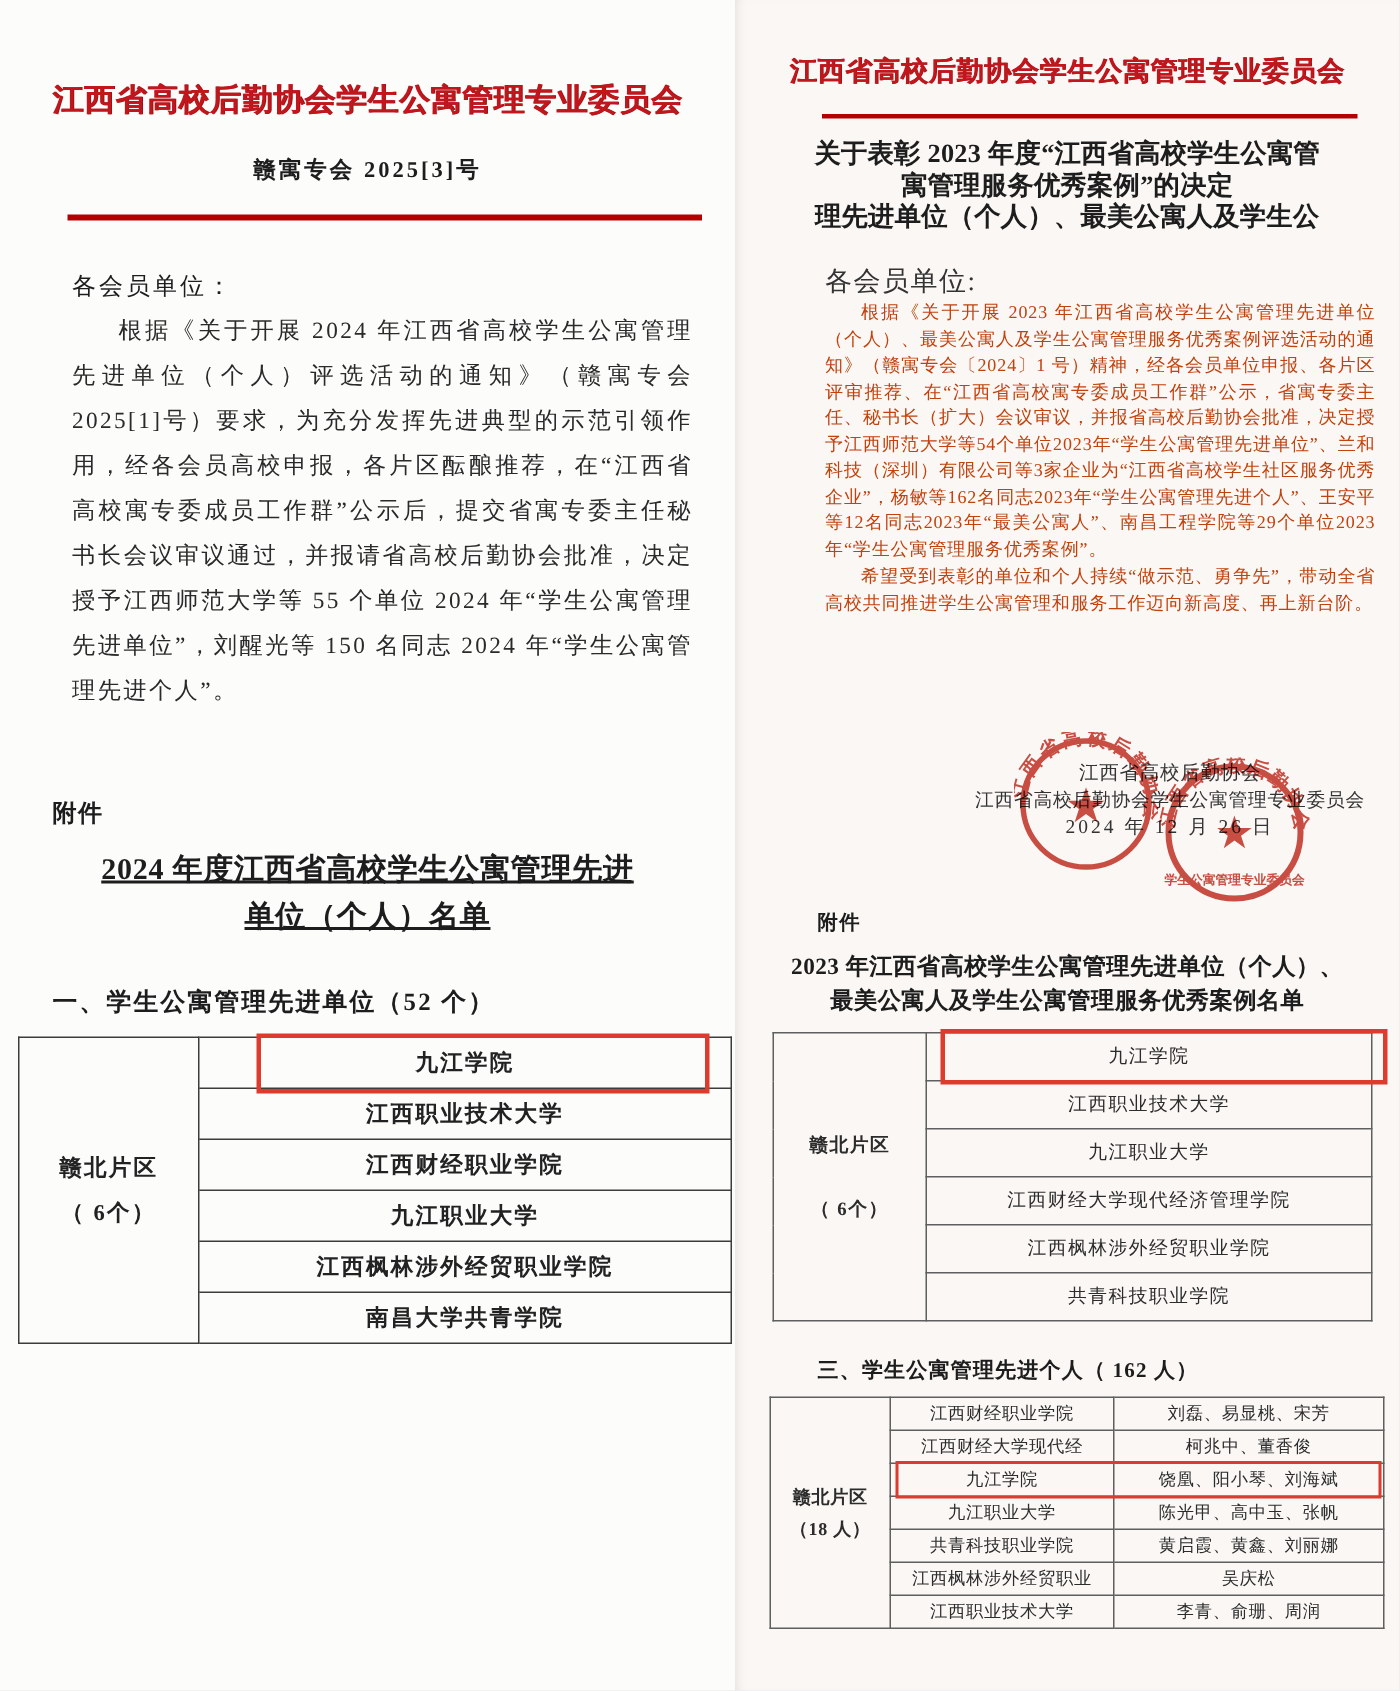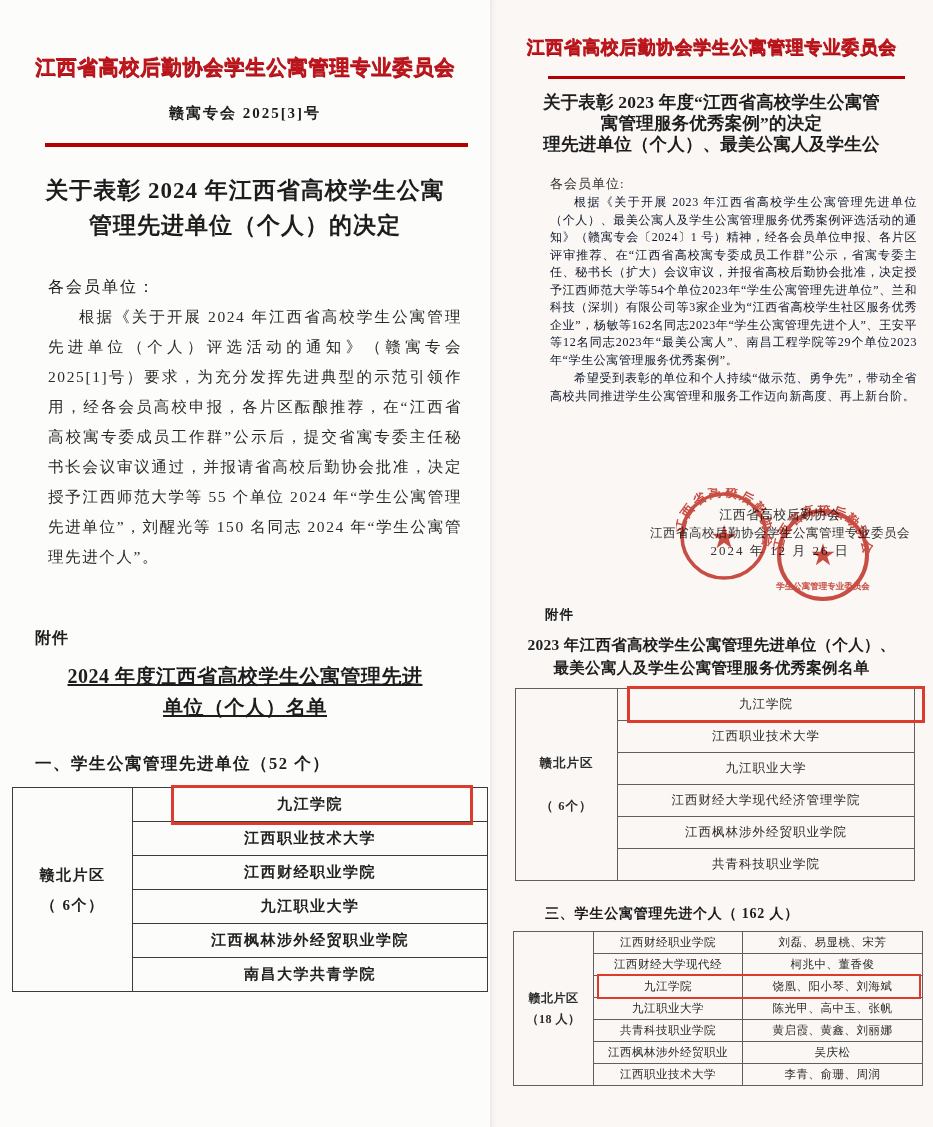--- a/index.html
+++ b/index.html
@@ -46,23 +46,23 @@
   
   .r-org-title {
     margin-top:30px; text-align:center;
     font-size:18px; font-weight:bold; color:#c0161c;
     letter-spacing:.5px; line-height:34px;
     text-shadow:.5px .5px 0 #9e1218;
   }
   .r-doc-number { margin-top:6px; text-align:center; font-size:13px; font-weight:bold; letter-spacing:1.5px; }
   .r-rule { margin:12px 28px 0 58px; height:3px; background:#b50000; }
   .r-title { margin-top:13px; text-align:center; font-size:17.5px; font-weight:bold; line-height:21px; letter-spacing:.2px; }
-  .r-salutation { margin:20px 15px 0 60px; font-size:13px; letter-spacing:1px; color:#333; }
+  .r-salutation { margin:20px 15px 0 60px; font-size:18px; letter-spacing:1px; color:#333; }
   .r-para { margin:1px 16px 0 60px; text-indent:2em; text-align:justify;
-            font-size:12px; line-height:17.5px; letter-spacing:.6px; color:#0f172a; }
+            font-size:12px; line-height:17.5px; letter-spacing:.6px; color:#c2410c; }
   .r-signature { position:absolute; top:506px; left:140px; width:300px; text-align:center;
                  font-size:13px; letter-spacing:.5px; color:#333; line-height:18px; }
   .r-sig-line2 { font-size:12.5px; }
   .r-sig-date { letter-spacing:2px; }
   .stamp { position:absolute; opacity:.88; mix-blend-mode:multiply; }
   .stamp1 { left:186px; top:488px; }
   .stamp2 { left:283px; top:505px; }
 
   .r-lower { position:absolute; top:606px; left:0; width:443px; }
   .r-attach-label { margin-left:55px; font-size:13.5px; font-weight:bold; letter-spacing:1px; }
@@ -85,24 +85,20 @@
 </style>
 </head>
 <body>
 
 <div class="canvas">
 
   <div class="page page-left">
     <div class="l-org-title">江西省高校后勤协会学生公寓管理专业委员会</div>
     <div class="l-doc-number">赣寓专会 2025[3]号</div>
     <div class="l-rule"></div>
-    <div class="l-title">
-      <div>关于表彰 2024 年江西省高校学生公寓</div>
-      <div>管理先进单位（个人）的决定</div>
-    </div>
     <div class="l-salutation">各会员单位：</div>
     <p class="l-para">根据《关于开展 2024 年江西省高校学生公寓管理先进单位（个人）评选活动的通知》（赣寓专会 2025[1]号）要求，为充分发挥先进典型的示范引领作用，经各会员高校申报，各片区酝酿推荐，在“江西省高校寓专委成员工作群”公示后，提交省寓专委主任秘书长会议审议通过，并报请省高校后勤协会批准，决定授予江西师范大学等 55 个单位 2024 年“学生公寓管理先进单位”，刘醒光等 150 名同志 2024 年“学生公寓管理先进个人”。</p>
     <div class="l-attach-label">附件</div>
     <div class="l-attach-title">
       <div>2024 年度江西省高校学生公寓管理先进</div>
       <div>单位（个人）名单</div>
     </div>
     <div class="l-section">一、学生公寓管理先进单位（52 个）</div>
 
     <table class="l-table1">

